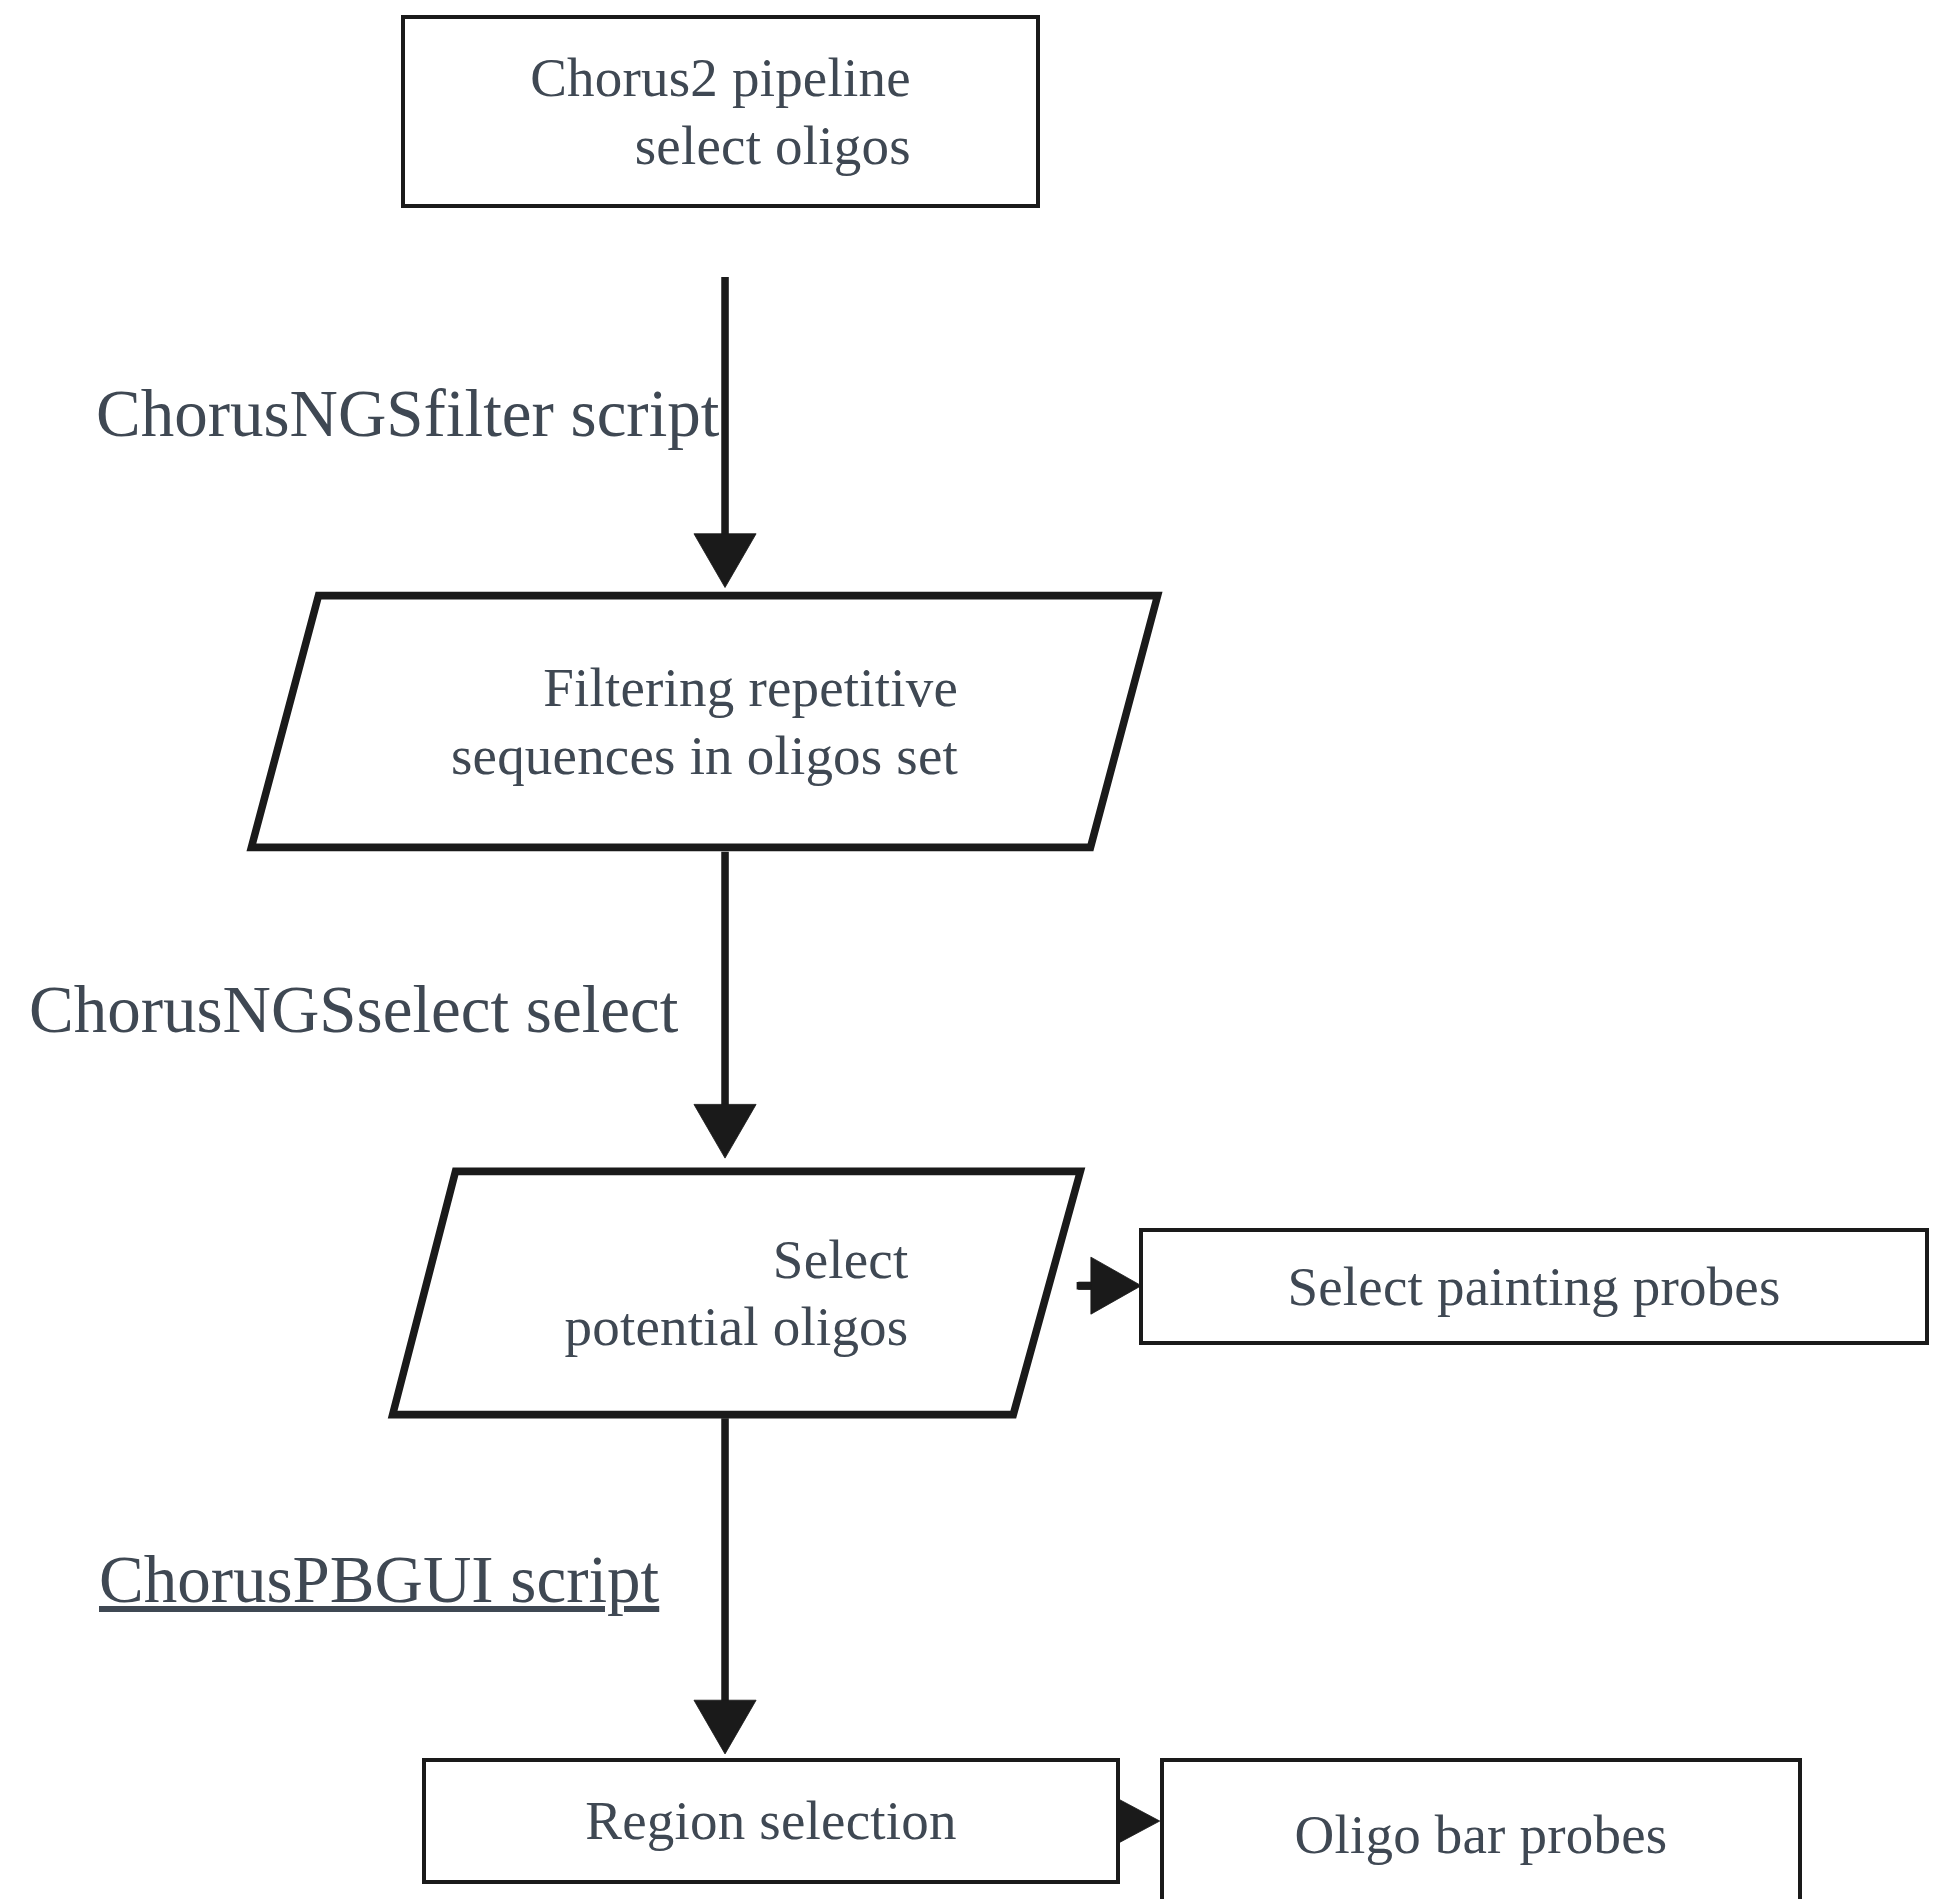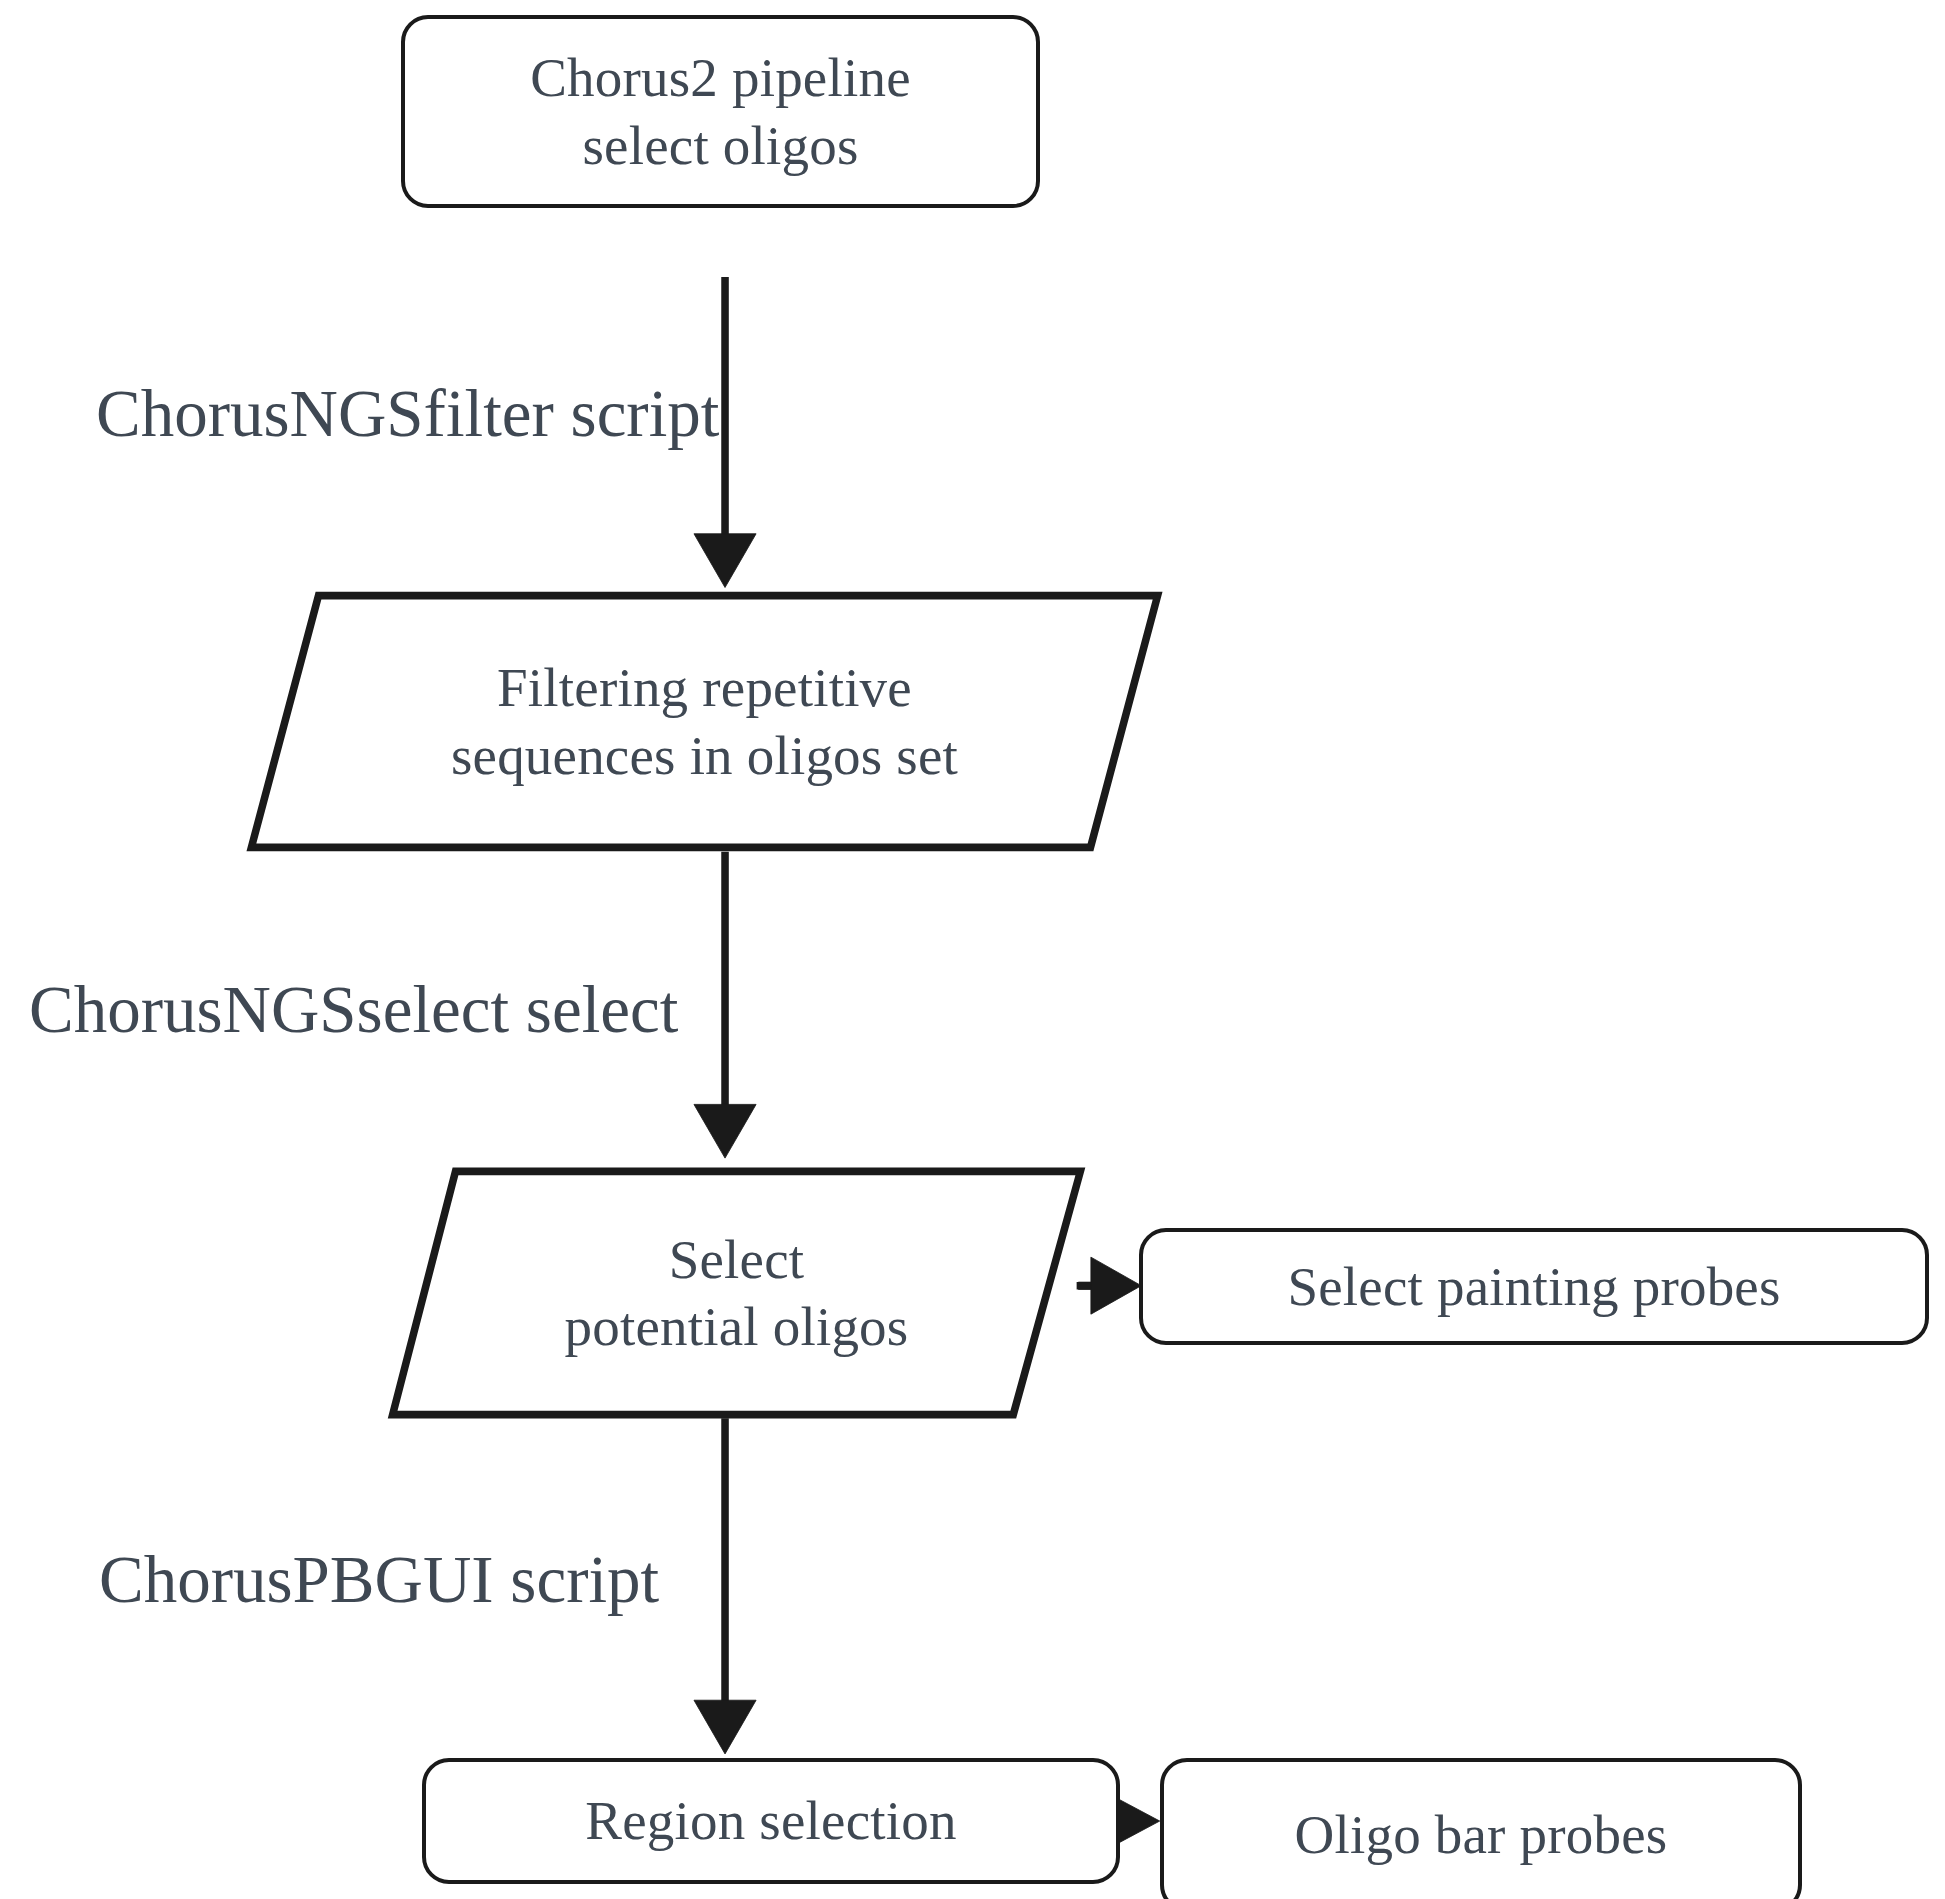--- a/index.html
+++ b/index.html
@@ -16,28 +16,27 @@
     height: 1900px;
     background: #ffffff;
     overflow: hidden;
   }
   .node {
     position: absolute;
     box-sizing: border-box;
     display: flex;
     align-items: center;
     justify-content: center;
-    text-align: center;
+    text-align: right;
     color: #3f4853;
     font-size: 55px;
     line-height: 1.22;
     letter-spacing: 0.2px;
     white-space: pre-line;
     z-index: 3;
-    border-radius: 27px;
   }
   .rect-node {
     border: 4.2px solid #1a1a1a;
     background: #ffffff;
   }
   .para-wrap {
     position: absolute;
     z-index: 2;
   }
   .para-wrap svg {
@@ -120,20 +119,20 @@
   <div class="para-wrap" style="left:384px; top:1163px;">
     <svg width="705" height="260" viewBox="0 0 840 310" xmlns="http://www.w3.org/2000/svg">
       <polygon points="85,10 830,10 750,300 10,300" fill="#ffffff" stroke="#1a1a1a" stroke-width="9"></polygon>
     </svg>
   </div>
   <div class="node" style="left:401px; top:1163px; width:671px; height:260px;">Select
 potential oligos</div>
 
   <div class="node rect-node" style="left:1139px; top:1228px; width:790px; height:117px;">Select painting probes</div>
 
-  <div class="edge-label" style="left:99px; top:1527px;">ChorusPBGUI script</div>
+  <div class="edge-label" style="left:99px; top:1527px;text-decoration:underline;">ChorusPBGUI script</div>
 
   <div class="node rect-node" style="left:422px; top:1758px; width:698px; height:126px;">Region selection</div>
 
   <div class="node rect-node" style="left:1160px; top:1758px; width:642px; height:154px;">Oligo bar probes</div>
 
 </div>
 
 
 </body></html>

